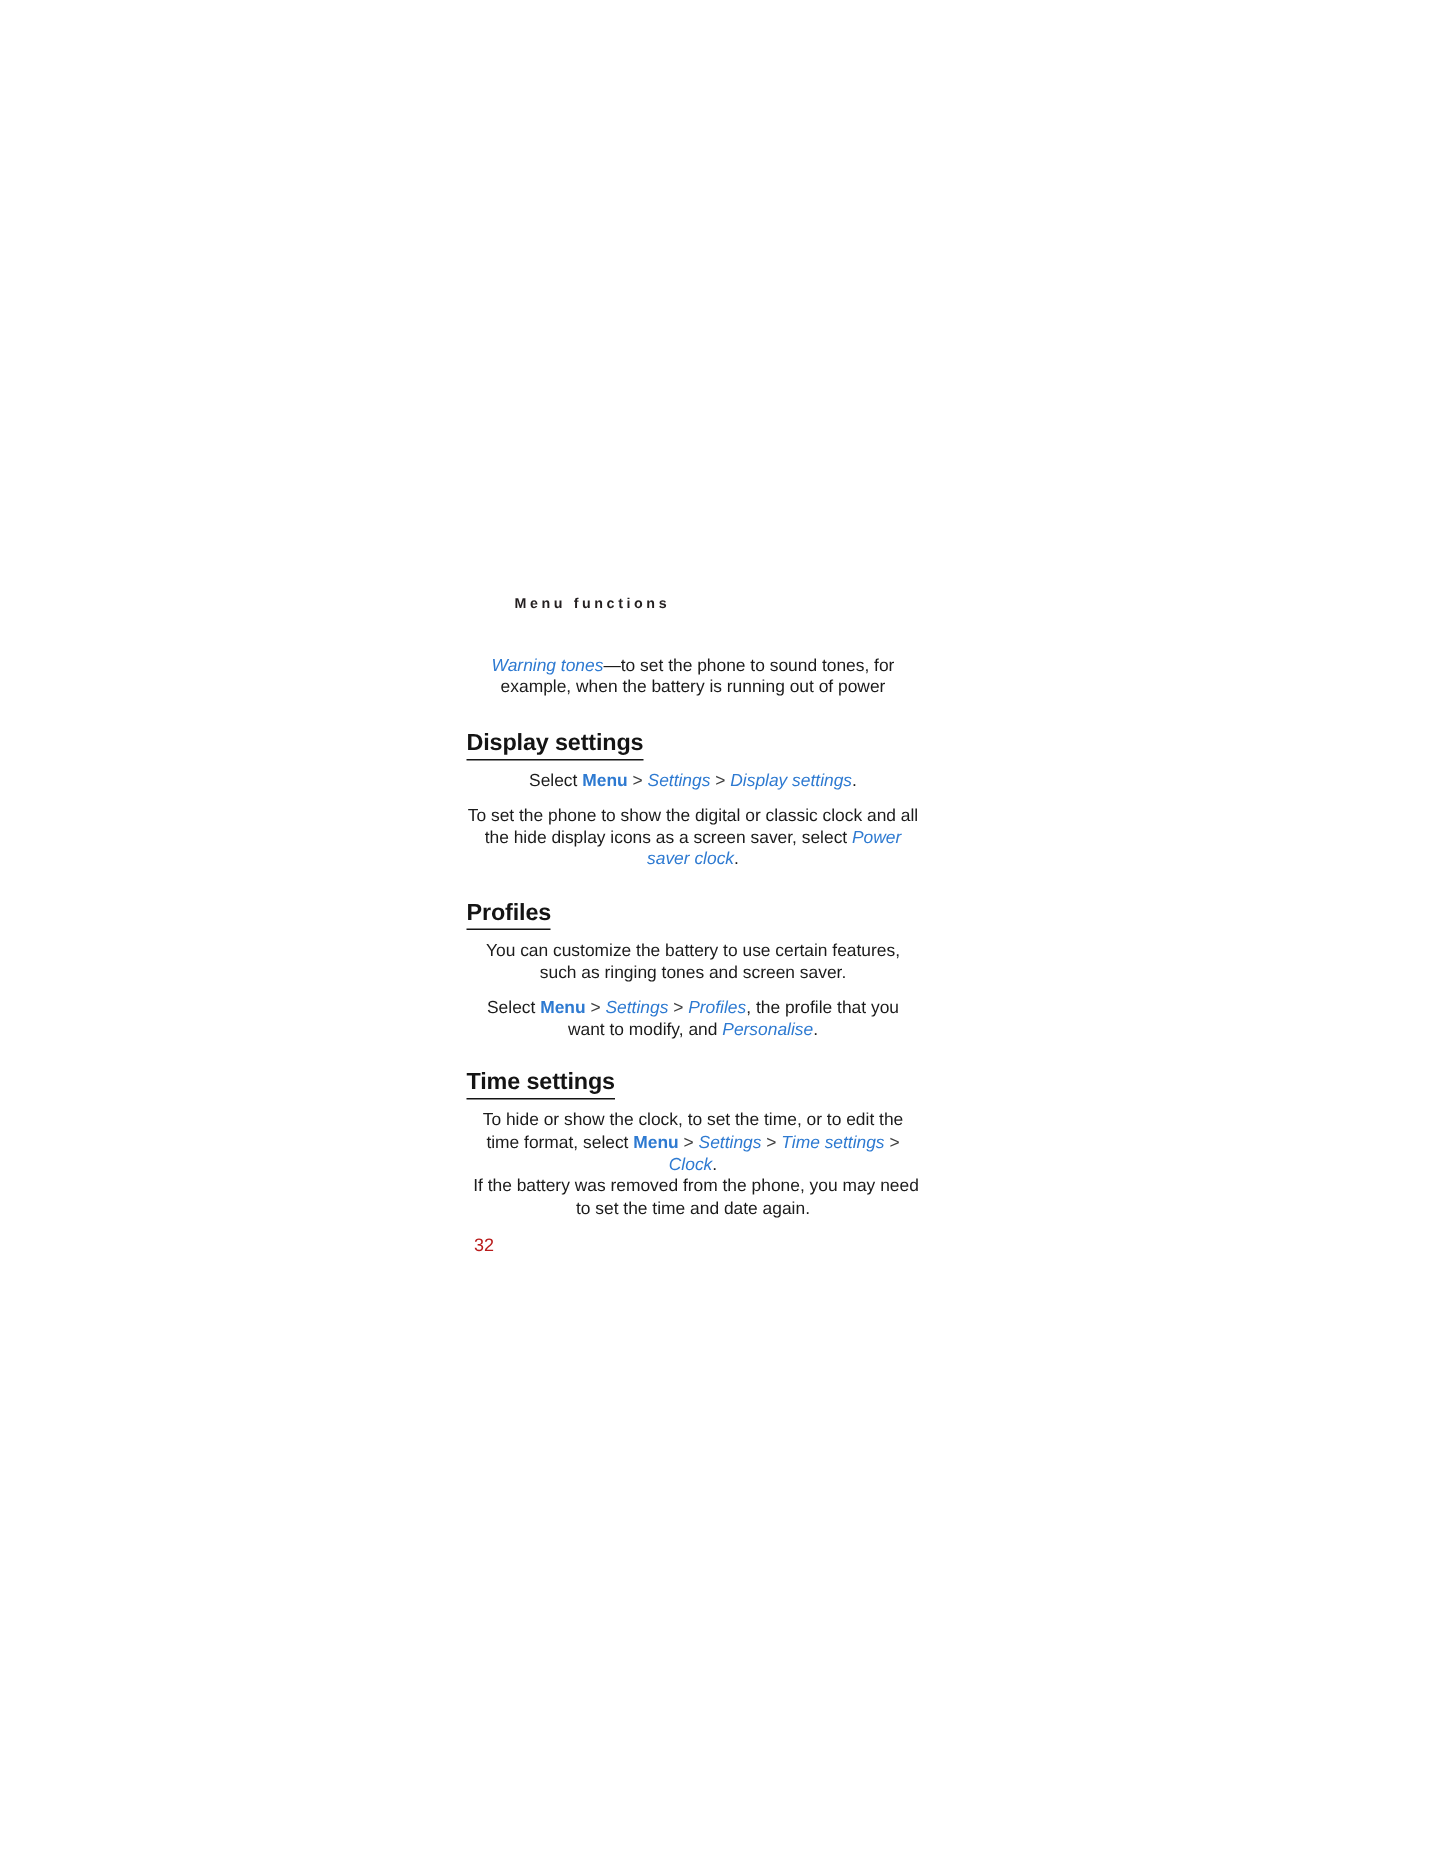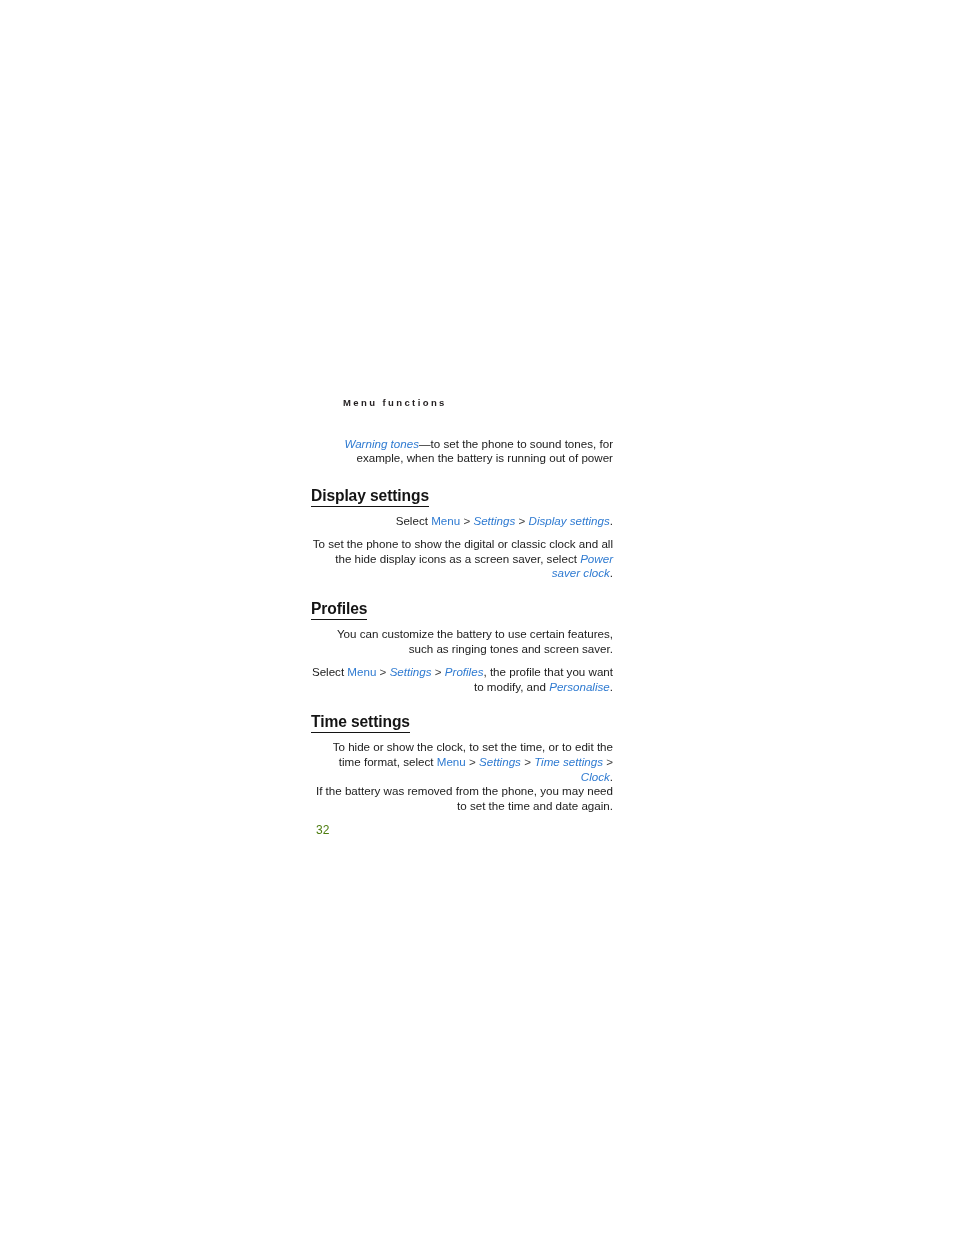--- a/index.html
+++ b/index.html
@@ -33,21 +33,21 @@
     line-height: 1;
     padding-left: 32px;
   }
 
   
   p.body {
     margin: 0 0 9px 0;
     font-size: 11.6px;
     line-height: 14.6px;
     color: #1b1b1b;
-    text-align: right;
+    text-align: center;
   }
   p.body.tip {
     text-indent: 4px;
   }
   p.body.tight {
     margin-bottom: 0;
   }
 
   
   h2.heading {
@@ -59,37 +59,37 @@
     font-weight: 600;
     color: #141414;
     letter-spacing: -0.1px;
     border-bottom: 1.4px solid #141414;
   }
   h2.heading.first {
     margin-top: 21px;
   }
   .lnk-b {
     color: #2e7ad1;
-    font-weight: 400;
+    font-weight: 700;
   }
   .lnk-i {
     color: #2e7ad1;
     font-style: italic;
   }
   .sep {
     color: #3f3f3f;
   }
 
   
   .folio {
     margin: 11px 0 0 0;
     padding-left: 5px;
     font-size: 12px;
     line-height: 13px;
-    color: #4d7c0f;
+    color: #b91c1c;
   }
 </style>
 </head>
 <body>
 
 <div class="page">
 
   <div class="running-header">Menu functions</div>
 
   <p class="body">

